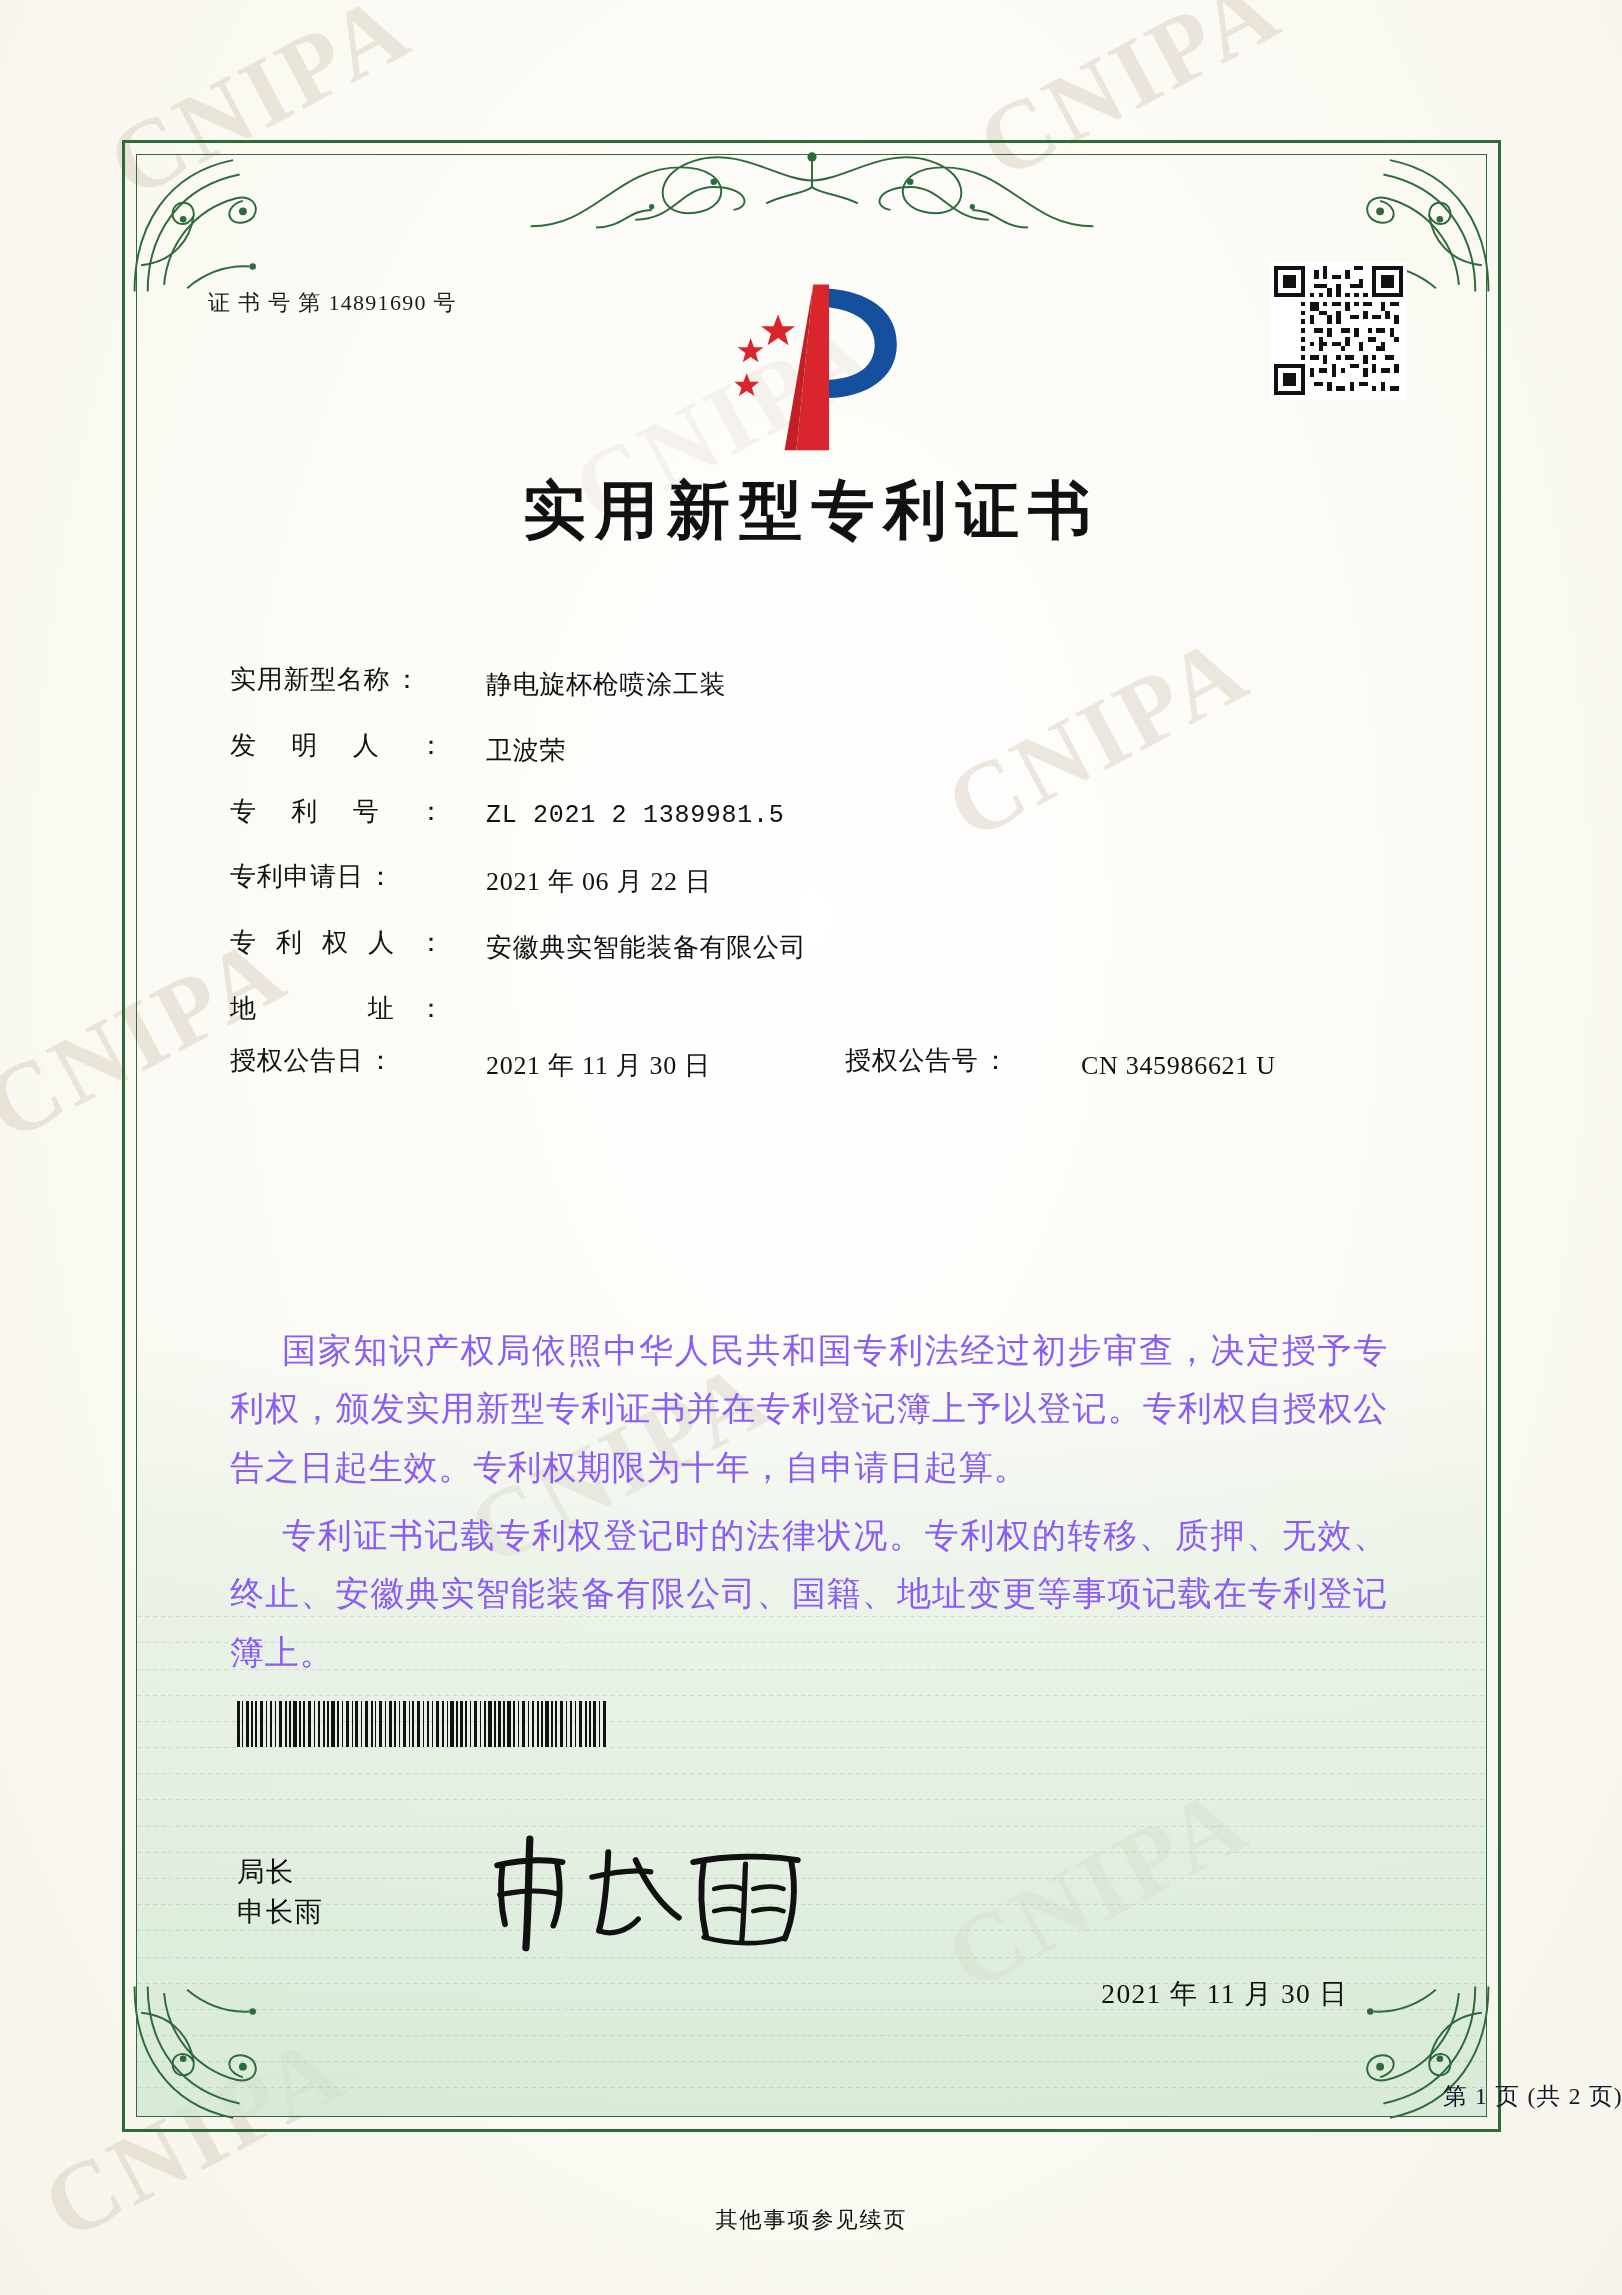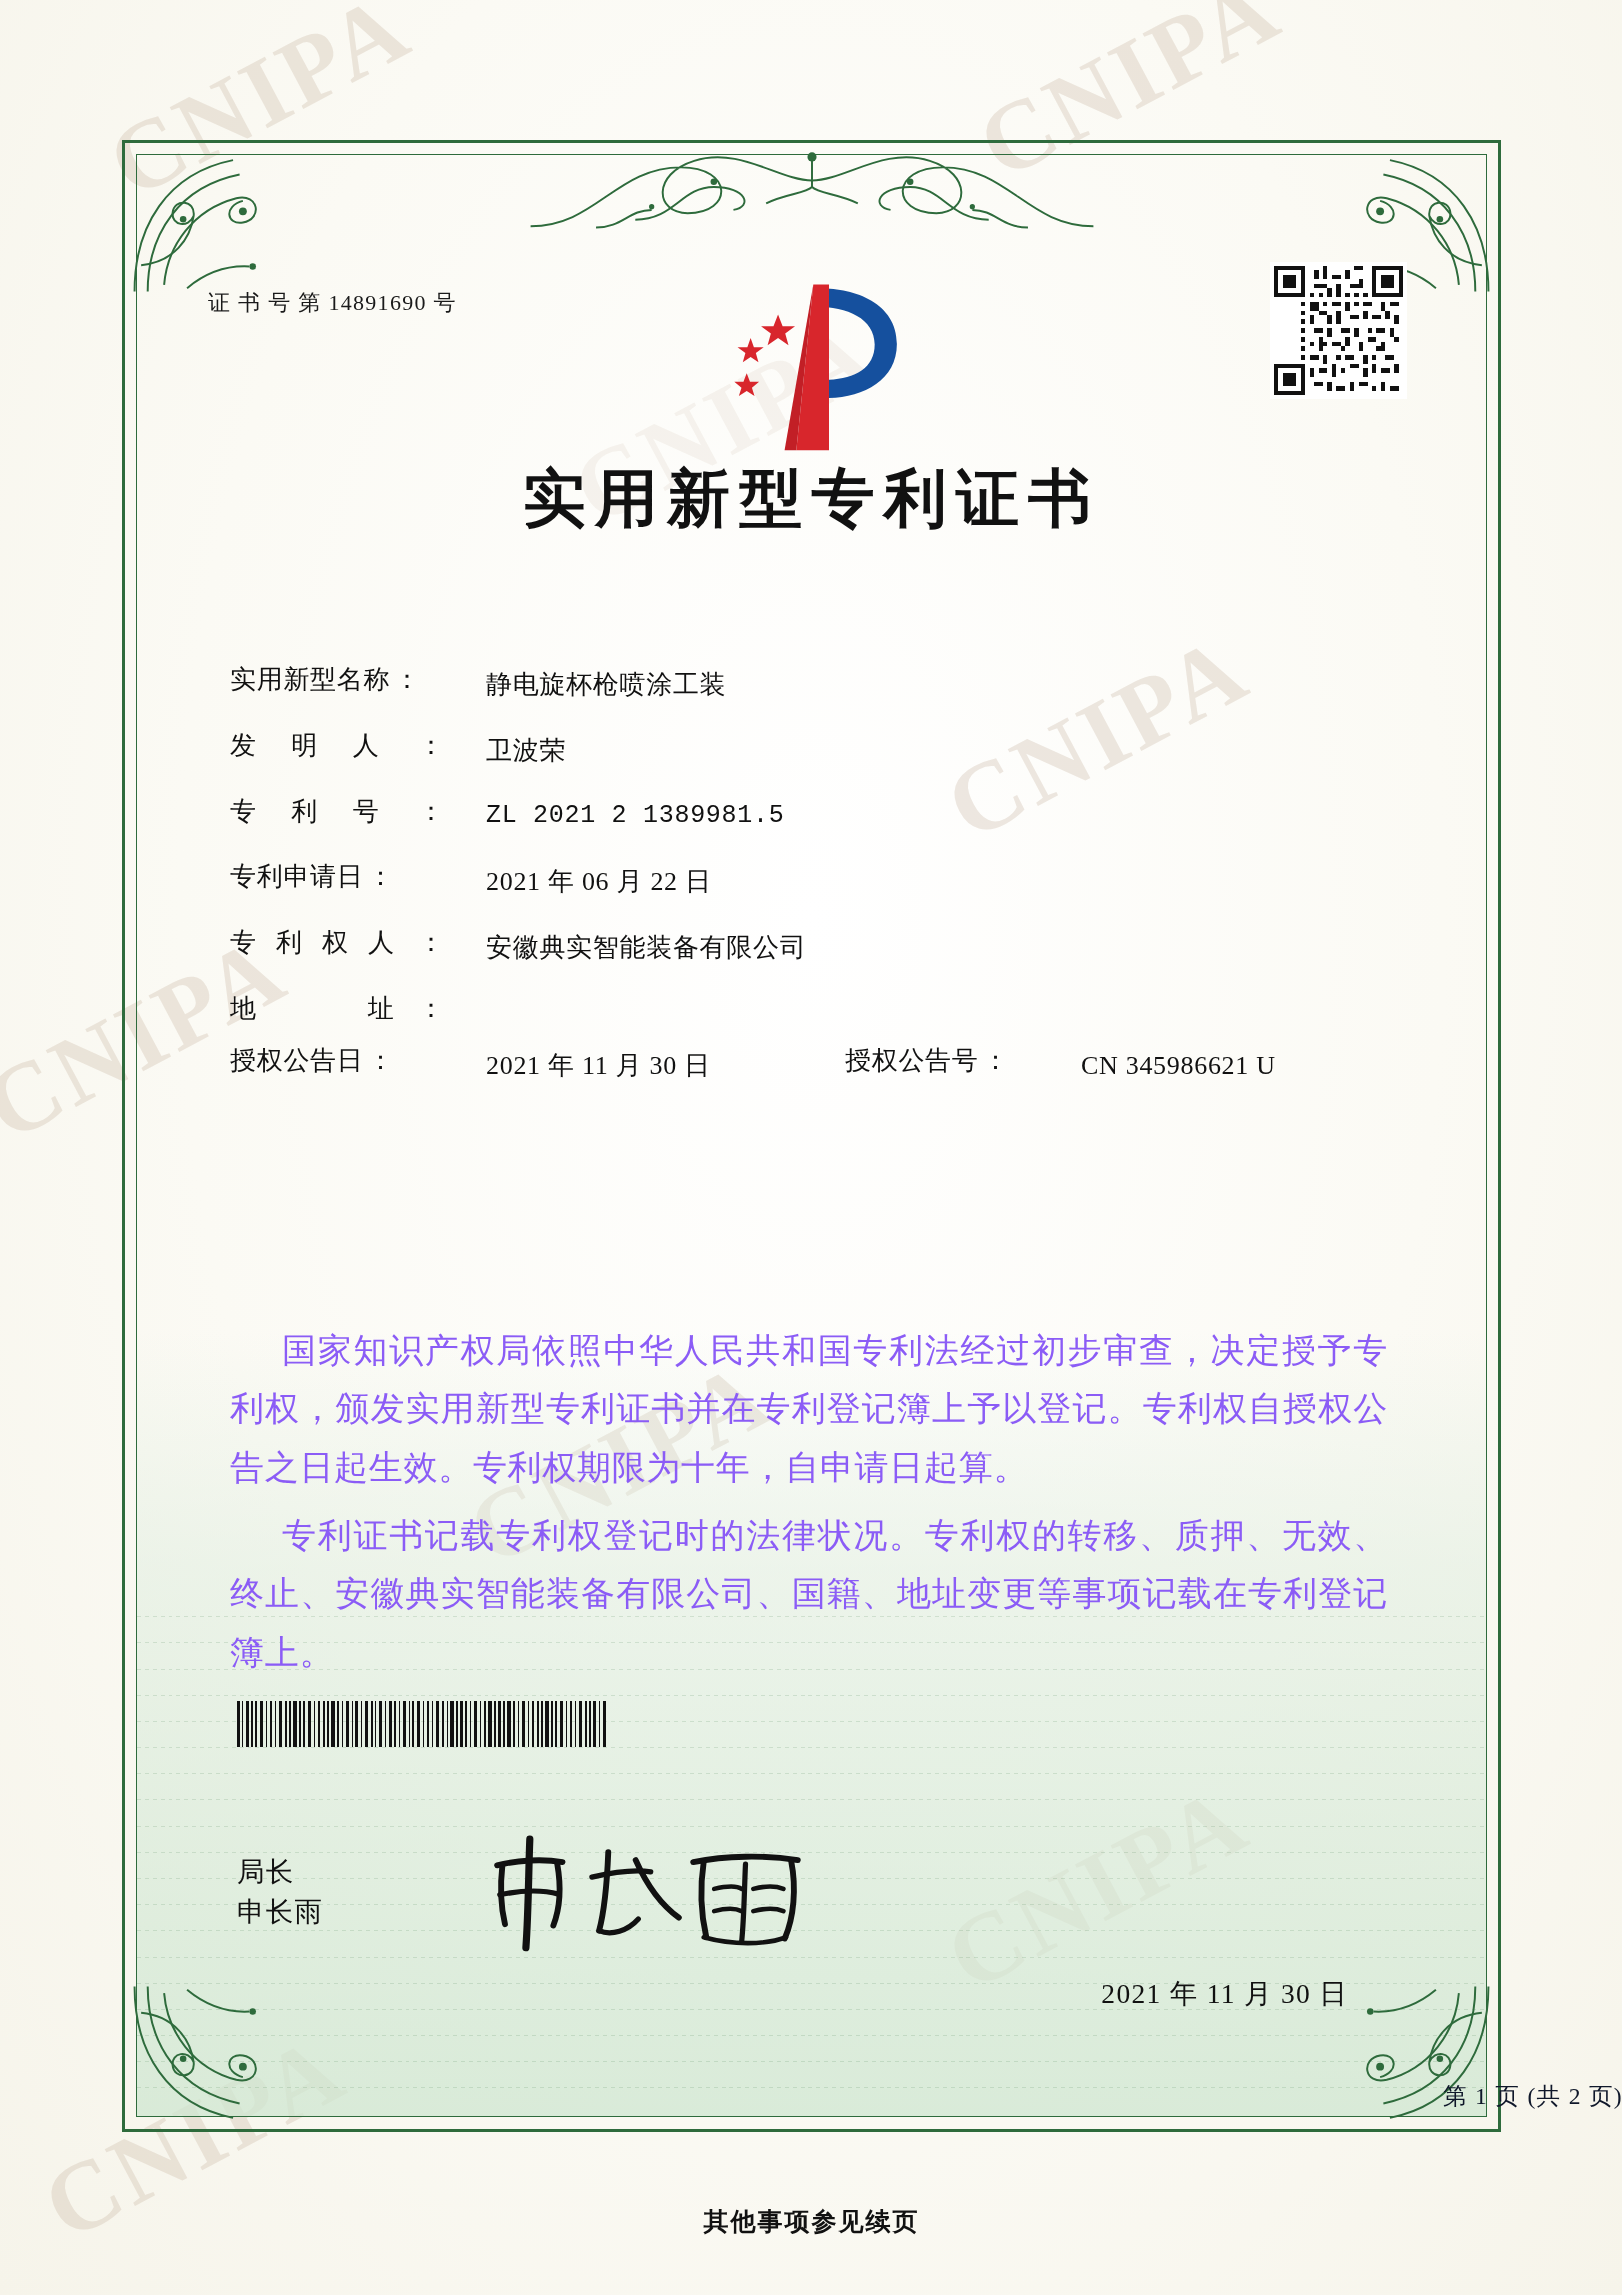--- a/index.html
+++ b/index.html
@@ -129,21 +129,21 @@
     width: 222px;
     height: 190px;
   }
   #emblem svg { width: 100%; height: 100%; display: block; }
 
   
   #doc-title {
     position: absolute;
     left: 0;
     right: 0;
-    top: 456px;
+    top: 468px;
     text-align: center;
     font-size: 63px;
     font-weight: bold;
     letter-spacing: 9.2px;
     color: #111;
     font-family: "DejaVu Serif", "Liberation Serif", serif;
   }
 
   
   #fields {
@@ -254,24 +254,24 @@
     color: #0f172a;
     letter-spacing: 1.3px;
   }
 
   #footer-note {
     position: absolute;
     left: 0;
     right: 0;
     top: 2205px;
     text-align: center;
-    font-size: 25px;
+    font-size: 22px;
     color: #111;
     letter-spacing: 2px;
-    font-weight: bold;
+    font-weight: normal;
   }
 </style>
 </head>
 <body>
 
 <div id="page">
 
   <div class="wm" style="left:98px; top:39px; font-size:98px; transform:rotate(-28deg);">CNIPA</div>
   <div class="wm" style="left:968px; top:19.6px; font-size:98px; transform:rotate(-28deg);">CNIPA</div>
   <div class="wm" style="left:936px; top:681px; font-size:98px; transform:rotate(-28deg);">CNIPA</div>

